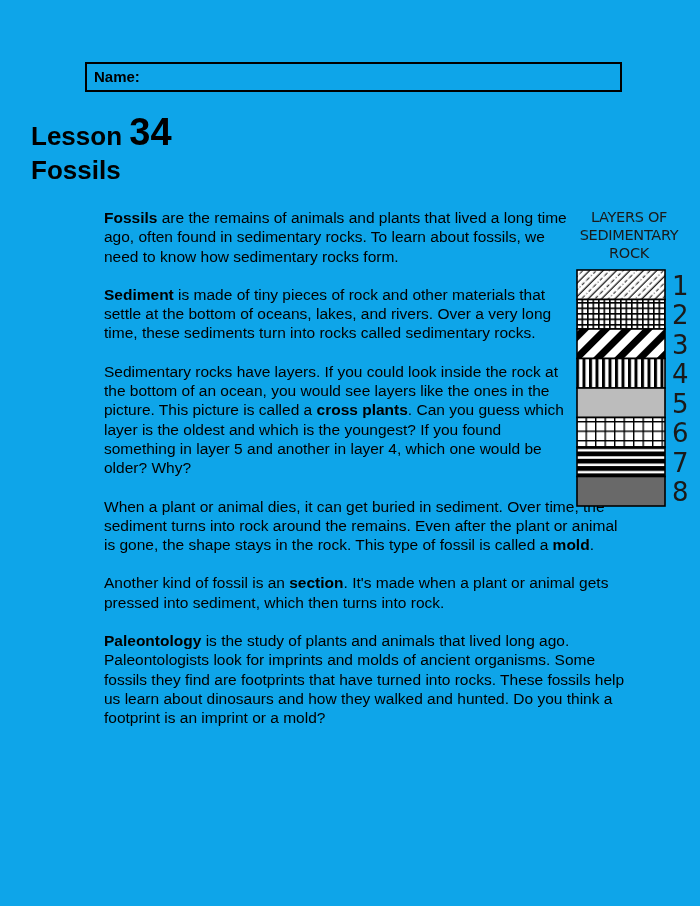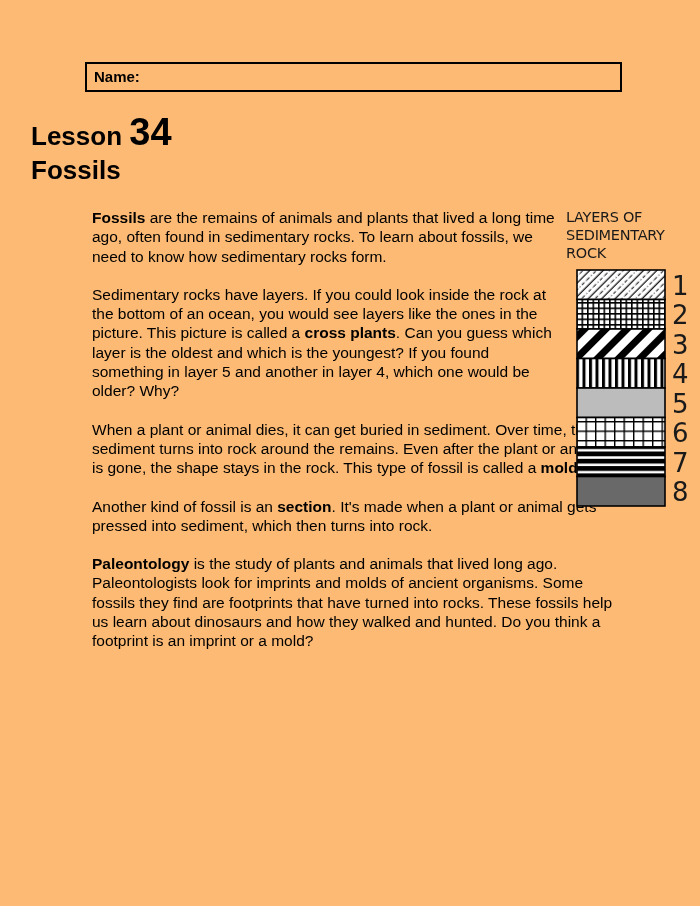--- a/index.html
+++ b/index.html
@@ -1,21 +1,21 @@
 <!DOCTYPE html>
 <html><head>
 <meta charset="utf-8">
 <style>
   html, body { margin: 0; padding: 0; background: #888; }
   .page {
     position: relative;
     width: 700px;
     height: 906px;
     margin: 0 auto;
-    background: #fdba74;
+    background: #0ea5e9;
     font-family: "Liberation Sans", sans-serif;
     color: #000;
     overflow: hidden;
   }
   .name-box {
     position: absolute;
     left: 85px; top: 62px;
     width: 533px; height: 26px;
     border: 2px solid #000;
   }
@@ -37,34 +37,35 @@
   .header .lesson-line { display: block; }
   .header .lesson-word { font-weight: bold; font-size: 26px; }
   .header .lesson-num  { font-weight: bold; font-size: 38px; }
   .header .subtitle    { display: block; font-weight: bold; font-size: 26px; margin-top: 6px; }
   .body-text {
     position: absolute;
     left: 92px; top: 208px;
     width: 530px;
   }
   .para {
-    margin: 0 0 19px 0;
+    margin: 0 0 19px 12px;
     font-size: 15.5px;
     line-height: 19.3px;
     color: #000;
   }
   .para.narrow { width: 472px; }
   .para.wide   { width: 524px; }
   .figure {
     position: absolute;
     left: 566px; top: 208px;
     width: 132px;
   }
   .figure-title {
     width: 126px;
+    text-align: center;
     font-family: "DejaVu Sans", sans-serif;
     font-size: 14.5px;
     line-height: 18px;
     letter-spacing: -0.3px;
     color: #1a1a1a;
   }
   .figure-title span { display: block; }
   .figure svg { display: block; margin: 7px 0 0 10px; }
   .layer-num-text {
     font-family: "DejaVu Sans", sans-serif;
@@ -90,20 +91,21 @@
     <span class="label">Name:</span>
   </div>
 
   <div class="header">
     <span class="lesson-line"><span class="lesson-word">Lesson</span><span class="lesson-word">&nbsp;</span><span class="lesson-num">34</span></span>
     <span class="subtitle">Fossils</span>
   </div>
 
   <div class="body-text">
       <p class="para narrow"><b>Fossils</b> are the remains of animals and plants that lived a long time ago, often found in sedimentary rocks. To learn about fossils, we need to know how sedimentary rocks form.</p>
+      <p class="para narrow"><b>Sediment</b> is made of tiny pieces of rock and other materials that settle at the bottom of oceans, lakes, and rivers. Over a very long time, these sediments turn into rocks called sedimentary rocks.</p>
       <p class="para narrow">Sedimentary rocks have layers. If you could look inside the rock at the bottom of an ocean, you would see layers like the ones in the picture. This picture is called a <b>cross plants</b>. Can you guess which layer is the oldest and which is the youngest? If you found something in layer 5 and another in layer 4, which one would be older? Why?</p>
       <p class="para wide">When a plant or animal dies, it can get buried in sediment. Over time, the sediment turns into rock around the remains. Even after the plant or animal is gone, the shape stays in the rock. This type of fossil is called a <b>mold</b>.</p>
       <p class="para wide">Another kind of fossil is an <b>section</b>. It's made when a plant or animal gets pressed into sediment, which then turns into rock.</p>
       <p class="para wide"><b>Paleontology</b> is the study of plants and animals that lived long ago. Paleontologists look for imprints and molds of ancient organisms. Some fossils they find are footprints that have turned into rocks. These fossils help us learn about dinosaurs and how they walked and hunted. Do you think a footprint is an imprint or a mold?</p>
     </div>
 
   <div class="figure">
     <div class="figure-title">
       <span>LAYERS OF</span>
       <span>SEDIMENTARY</span>

